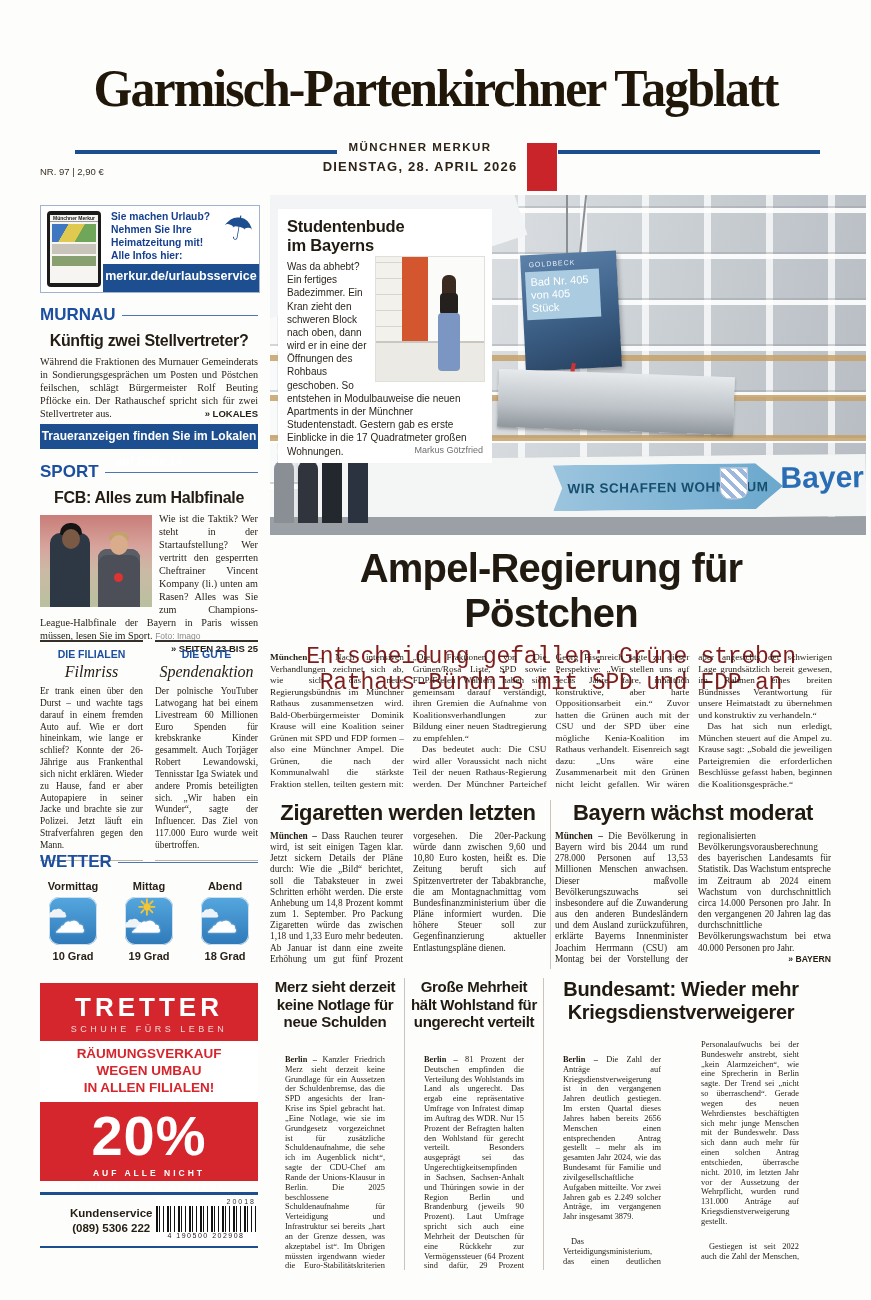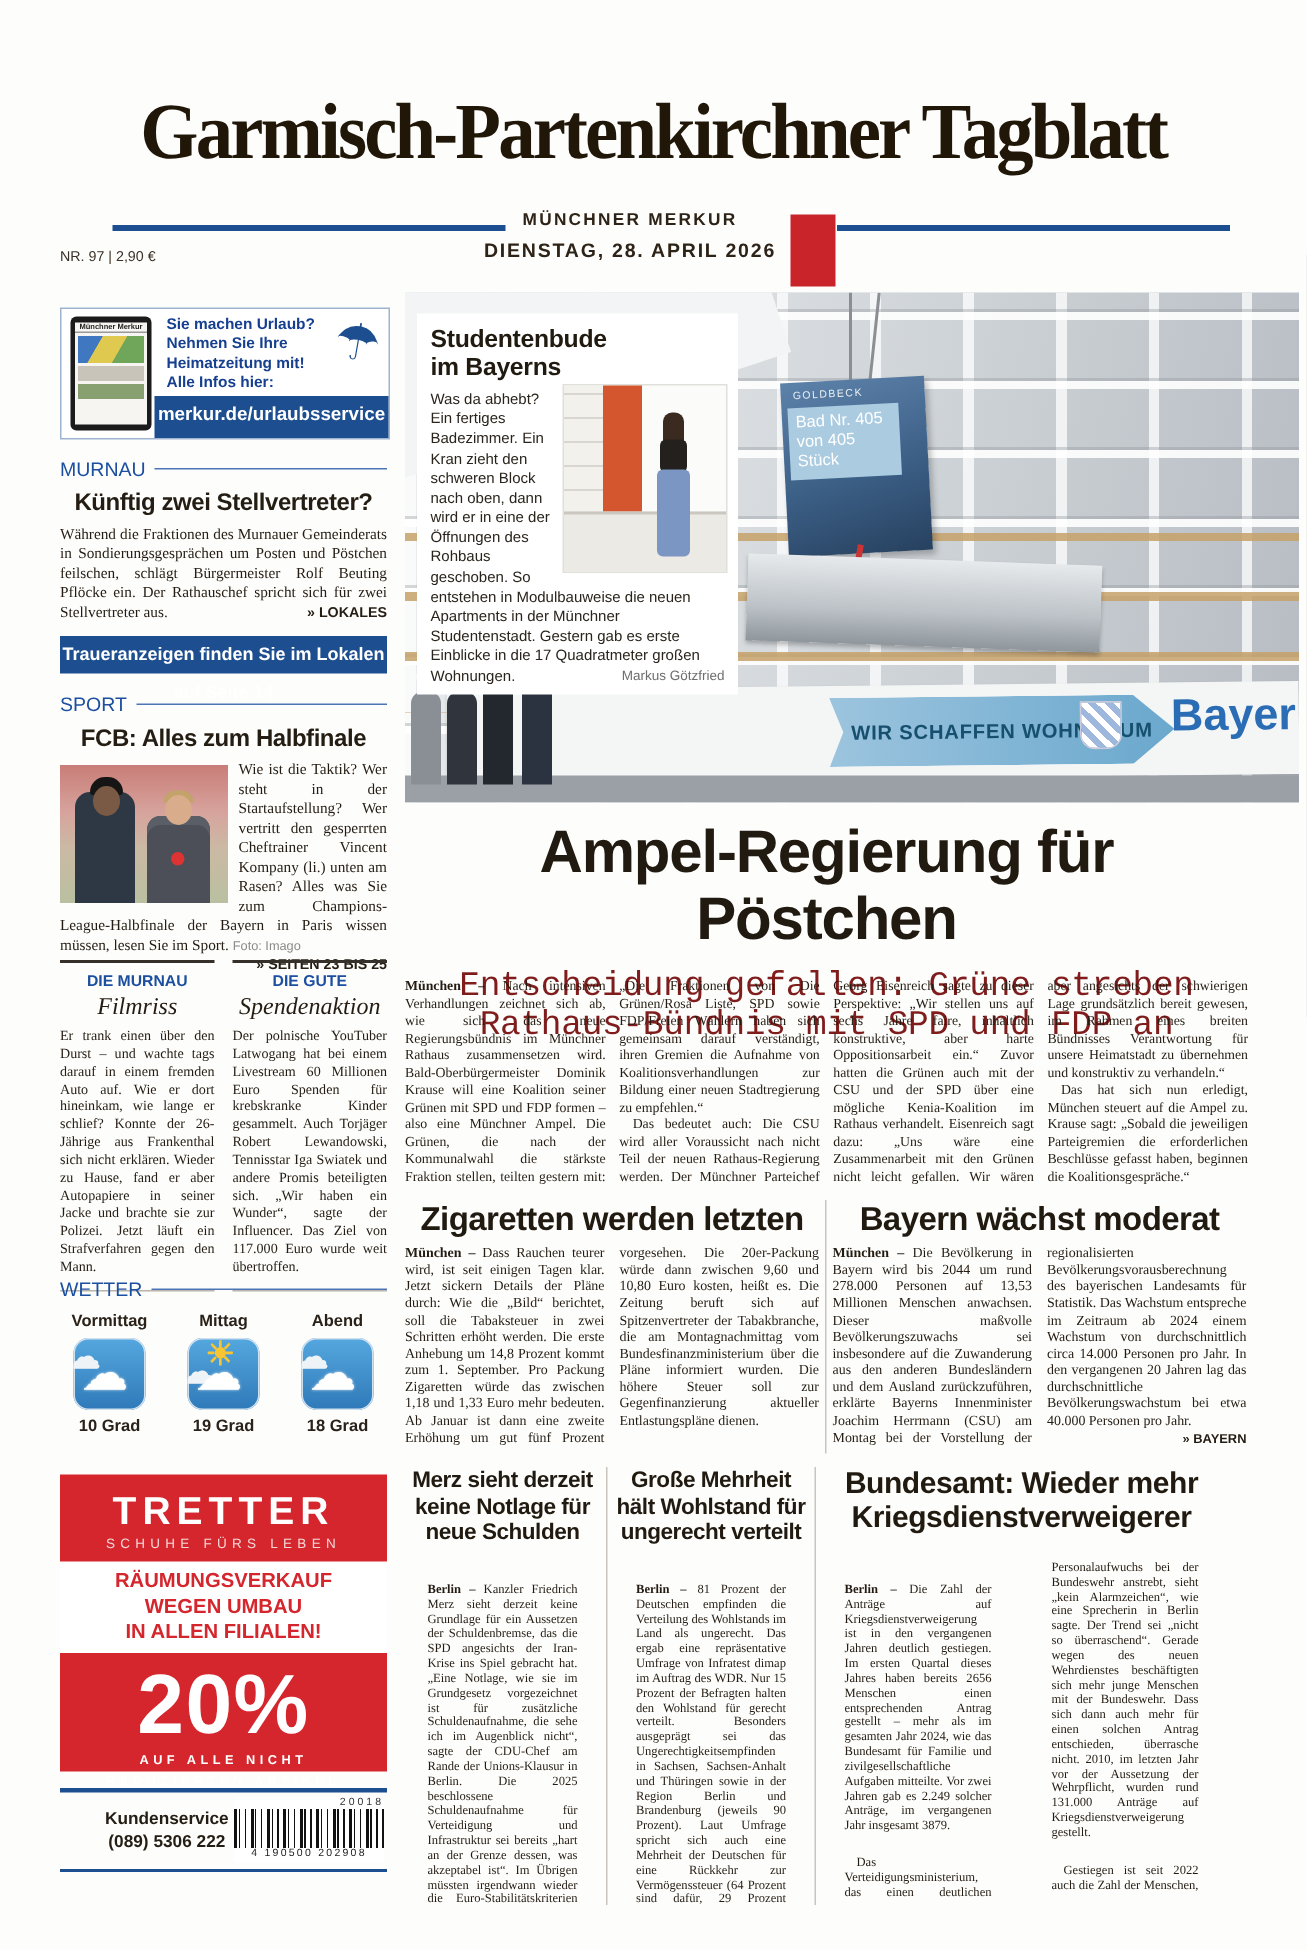--- a/index.html
+++ b/index.html
@@ -16,21 +16,21 @@
   .mast-center{position:absolute;left:300px;top:141px;width:240px;text-align:center;
     font-family:"Liberation Sans",sans-serif;font-weight:bold;color:#2e2317;}
   .mast-center .pub{font-size:11.5px;letter-spacing:1.5px;}
   .mast-center .dat{font-size:13px;letter-spacing:1.2px;margin-top:6px;}
   .issue{position:absolute;left:40px;top:166px;font-family:"Liberation Sans",sans-serif;
     font-size:9.5px;color:#3a3027;}
   .edition-mark{position:absolute;left:527px;top:143px;width:30px;height:48px;background:#c9242a;}
 
   
   .sb{position:absolute;left:40px;width:218px;}
-  .sec-label{font-family:"Liberation Sans",sans-serif;font-weight:normal;font-size:13px;
+  .sec-label{font-family:"Liberation Sans",sans-serif;font-weight:bold;font-size:17px;
     color:#1c4fa0;display:flex;align-items:center;gap:6px;}
   .sec-label .rule{flex:1;height:1px;background:#4d74b5;}
   .sb-head{font-family:"Liberation Sans",sans-serif;font-weight:bold;font-size:16px;
     text-align:center;color:#241d13;letter-spacing:-0.3px;margin:7px 0 6px;}
   .sb-body{font-size:10.2px;line-height:1.27;text-align:justify;}
   .ref{float:right;font-family:"Liberation Sans",sans-serif;font-weight:bold;font-size:9.5px;
     color:#241d13;margin-left:4px;}
   .dl{font-weight:bold;}
 
   
@@ -244,21 +244,21 @@
         <div class="sp-badge"></div>
       </div>
       <span>Wie ist die Taktik? Wer steht in der Startaufstellung? Wer vertritt den gesperrten Cheftrainer Vincent Kompany (li.) unten am Rasen? Alles was Sie zum Champions-League-Halbfinale der Bayern in Paris wissen müssen, lesen Sie im Sport.</span>
       <span class="credit">Foto: Imago</span>
       <span class="ref">» SEITEN 23 BIS 25</span>
     </div>
   </div>
 
   <div class="sb two-col">
     <div class="tc">
-      <div class="lab">DIE MURNAU</div>
+      <div class="lab">DIE FILIALEN</div>
       <div class="tit">Filmriss</div>
       <div class="bod">Er trank einen über den Durst – und wachte tags darauf in einem fremden Auto auf. Wie er dort hineinkam, wie lange er schlief? Konnte der 26-Jährige aus Frankenthal sich nicht erklären. Wieder zu Hause, fand er aber Autopapiere in seiner Jacke und brachte sie zur Polizei. Jetzt läuft ein Strafverfahren gegen den Mann.</div>
     </div>
     <div class="tc">
       <div class="lab">DIE GUTE</div>
       <div class="tit">Spendenaktion</div>
       <div class="bod">Der polnische YouTuber Latwogang hat bei einem Livestream 60 Millionen Euro Spenden für krebskranke Kinder gesammelt. Auch Torjäger Robert Lewandowski, Tennisstar Iga Swiatek und andere Promis beteiligten sich. „Wir haben ein Wunder“, sagte der Influencer. Das Ziel von 117.000 Euro wurde weit übertroffen.</div>
     </div>
   </div>
 

